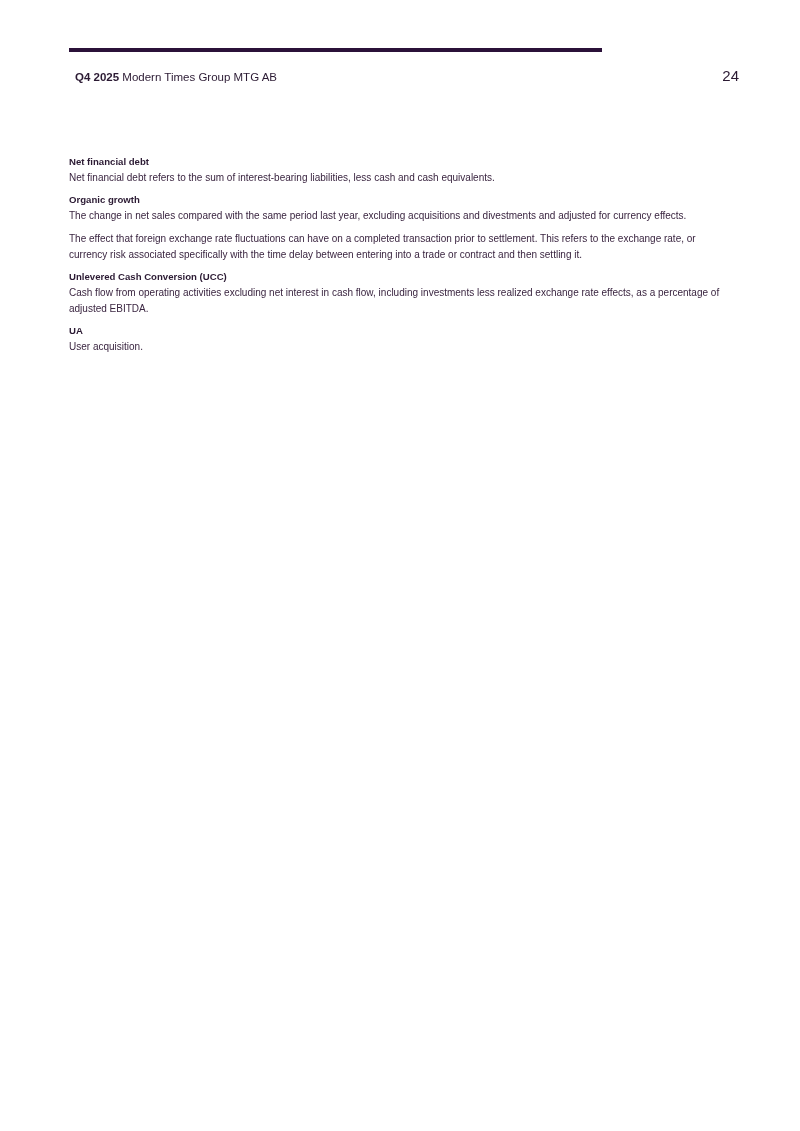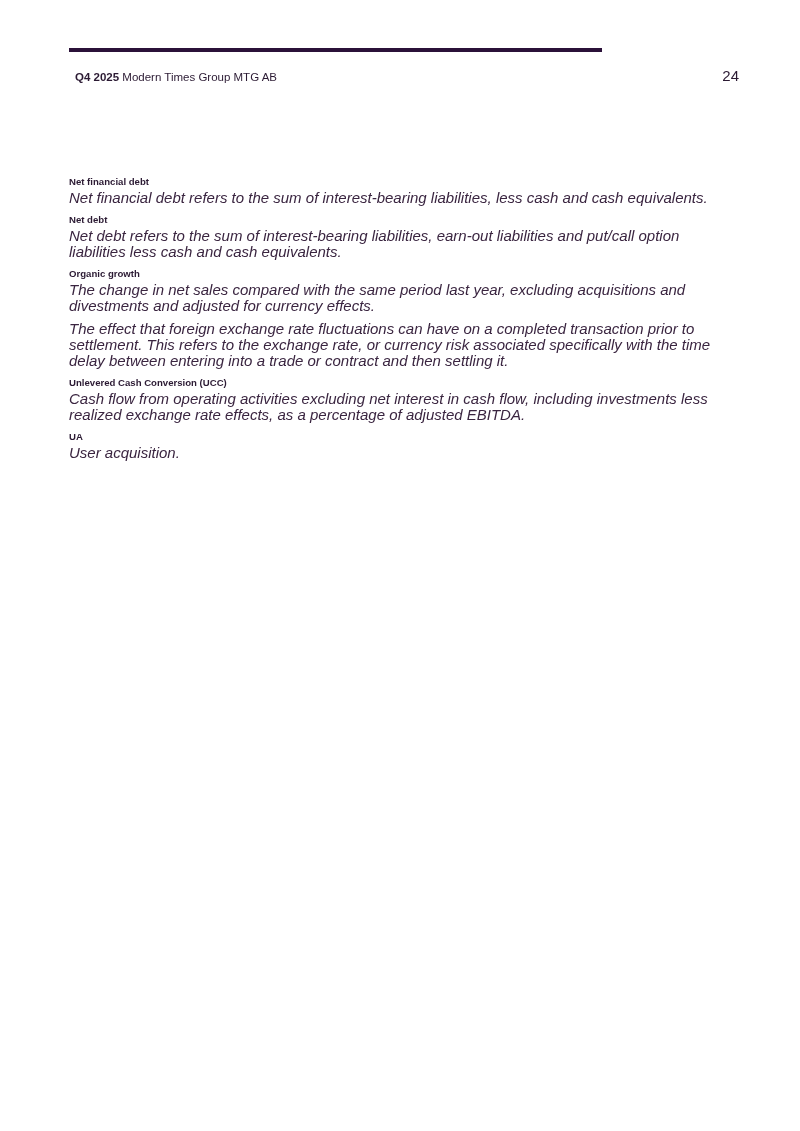--- a/index.html
+++ b/index.html
@@ -31,35 +31,33 @@
       font-size: 11.5px;
       color: #2b1a33;
     }
     .header .quarter { font-weight: bold; }
     .header .page-num { font-size: 15px; }
     .content {
       position: absolute;
       left: 69px;
       top: 155px;
       width: 660px;
-      margin-top: 20px;
     }
     .term { margin-bottom: 7px; }
     .term-title {
       font-weight: bold;
       font-size: 9.6px;
       line-height: 13px;
       color: #2b1a33;
       margin-bottom: 2px;
     }
     .term-def {
-      font-size: 15px;
+      font-size: 10px;
       line-height: 16px;
       color: #3a2540;
-      font-style: italic;
     }
   </style>
 </head>
 <body>
 
 <div class="top-bar"></div>
 
 <div class="header">
   <div>
     <span class="quarter">Q4 2025</span>
@@ -67,24 +65,20 @@
   </div>
   <span class="page-num">24</span>
 </div>
 
 <div class="content">
   <div class="term">
     <div class="term-title">Net financial debt</div>
     <div class="term-def">Net financial debt refers to the sum of interest-bearing liabilities, less cash and cash equivalents.</div>
   </div>
   <div class="term">
-    <div class="term-title">Net debt</div>
-    <div class="term-def">Net debt refers to the sum of interest-bearing liabilities, earn-out liabilities and put/call option liabilities less cash and cash equivalents.</div>
-  </div>
-  <div class="term">
     <div class="term-title">Organic growth</div>
     <div class="term-def">The change in net sales compared with the same period last year, excluding acquisitions and divestments and adjusted for currency effects.</div>
   </div>
   <div class="term">
     <div class="term-def">The effect that foreign exchange rate fluctuations can have on a completed transaction prior to settlement. This refers to the exchange rate, or currency risk associated specifically with the time delay between entering into a trade or contract and then settling it.</div>
   </div>
   <div class="term">
   </div>
   <div class="term">
     <div class="term-title">Unlevered Cash Conversion (UCC)</div>

